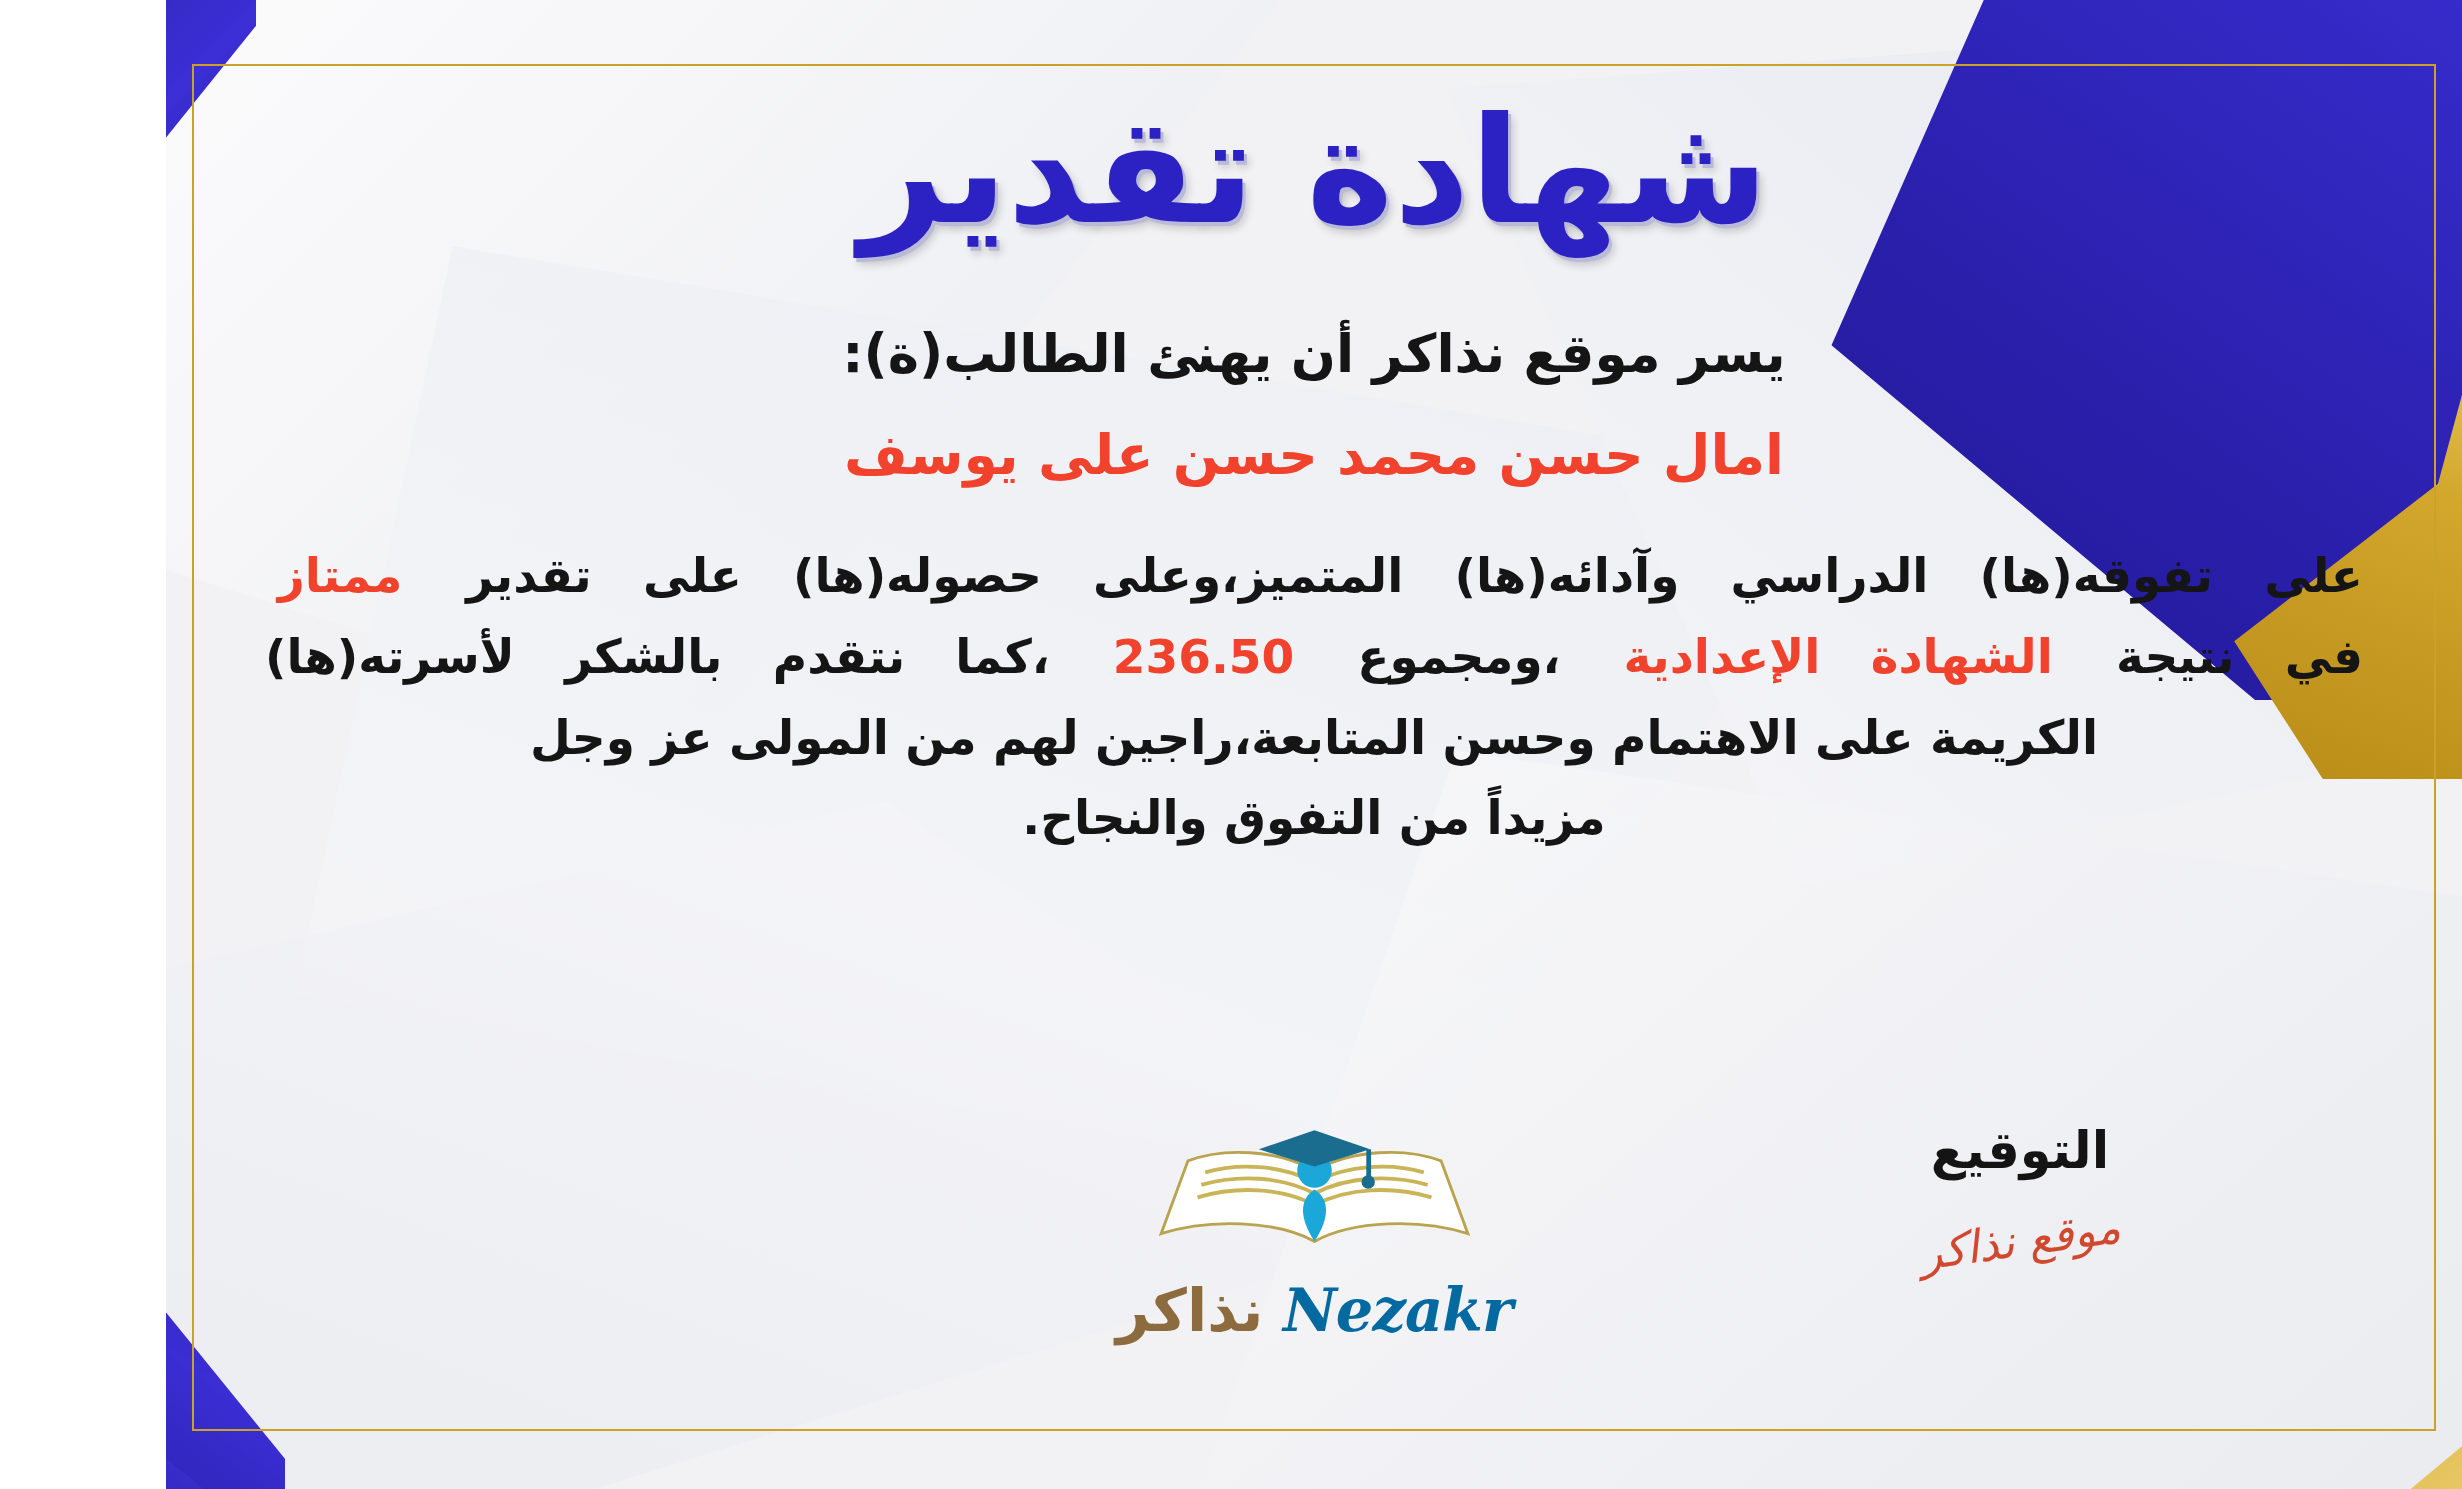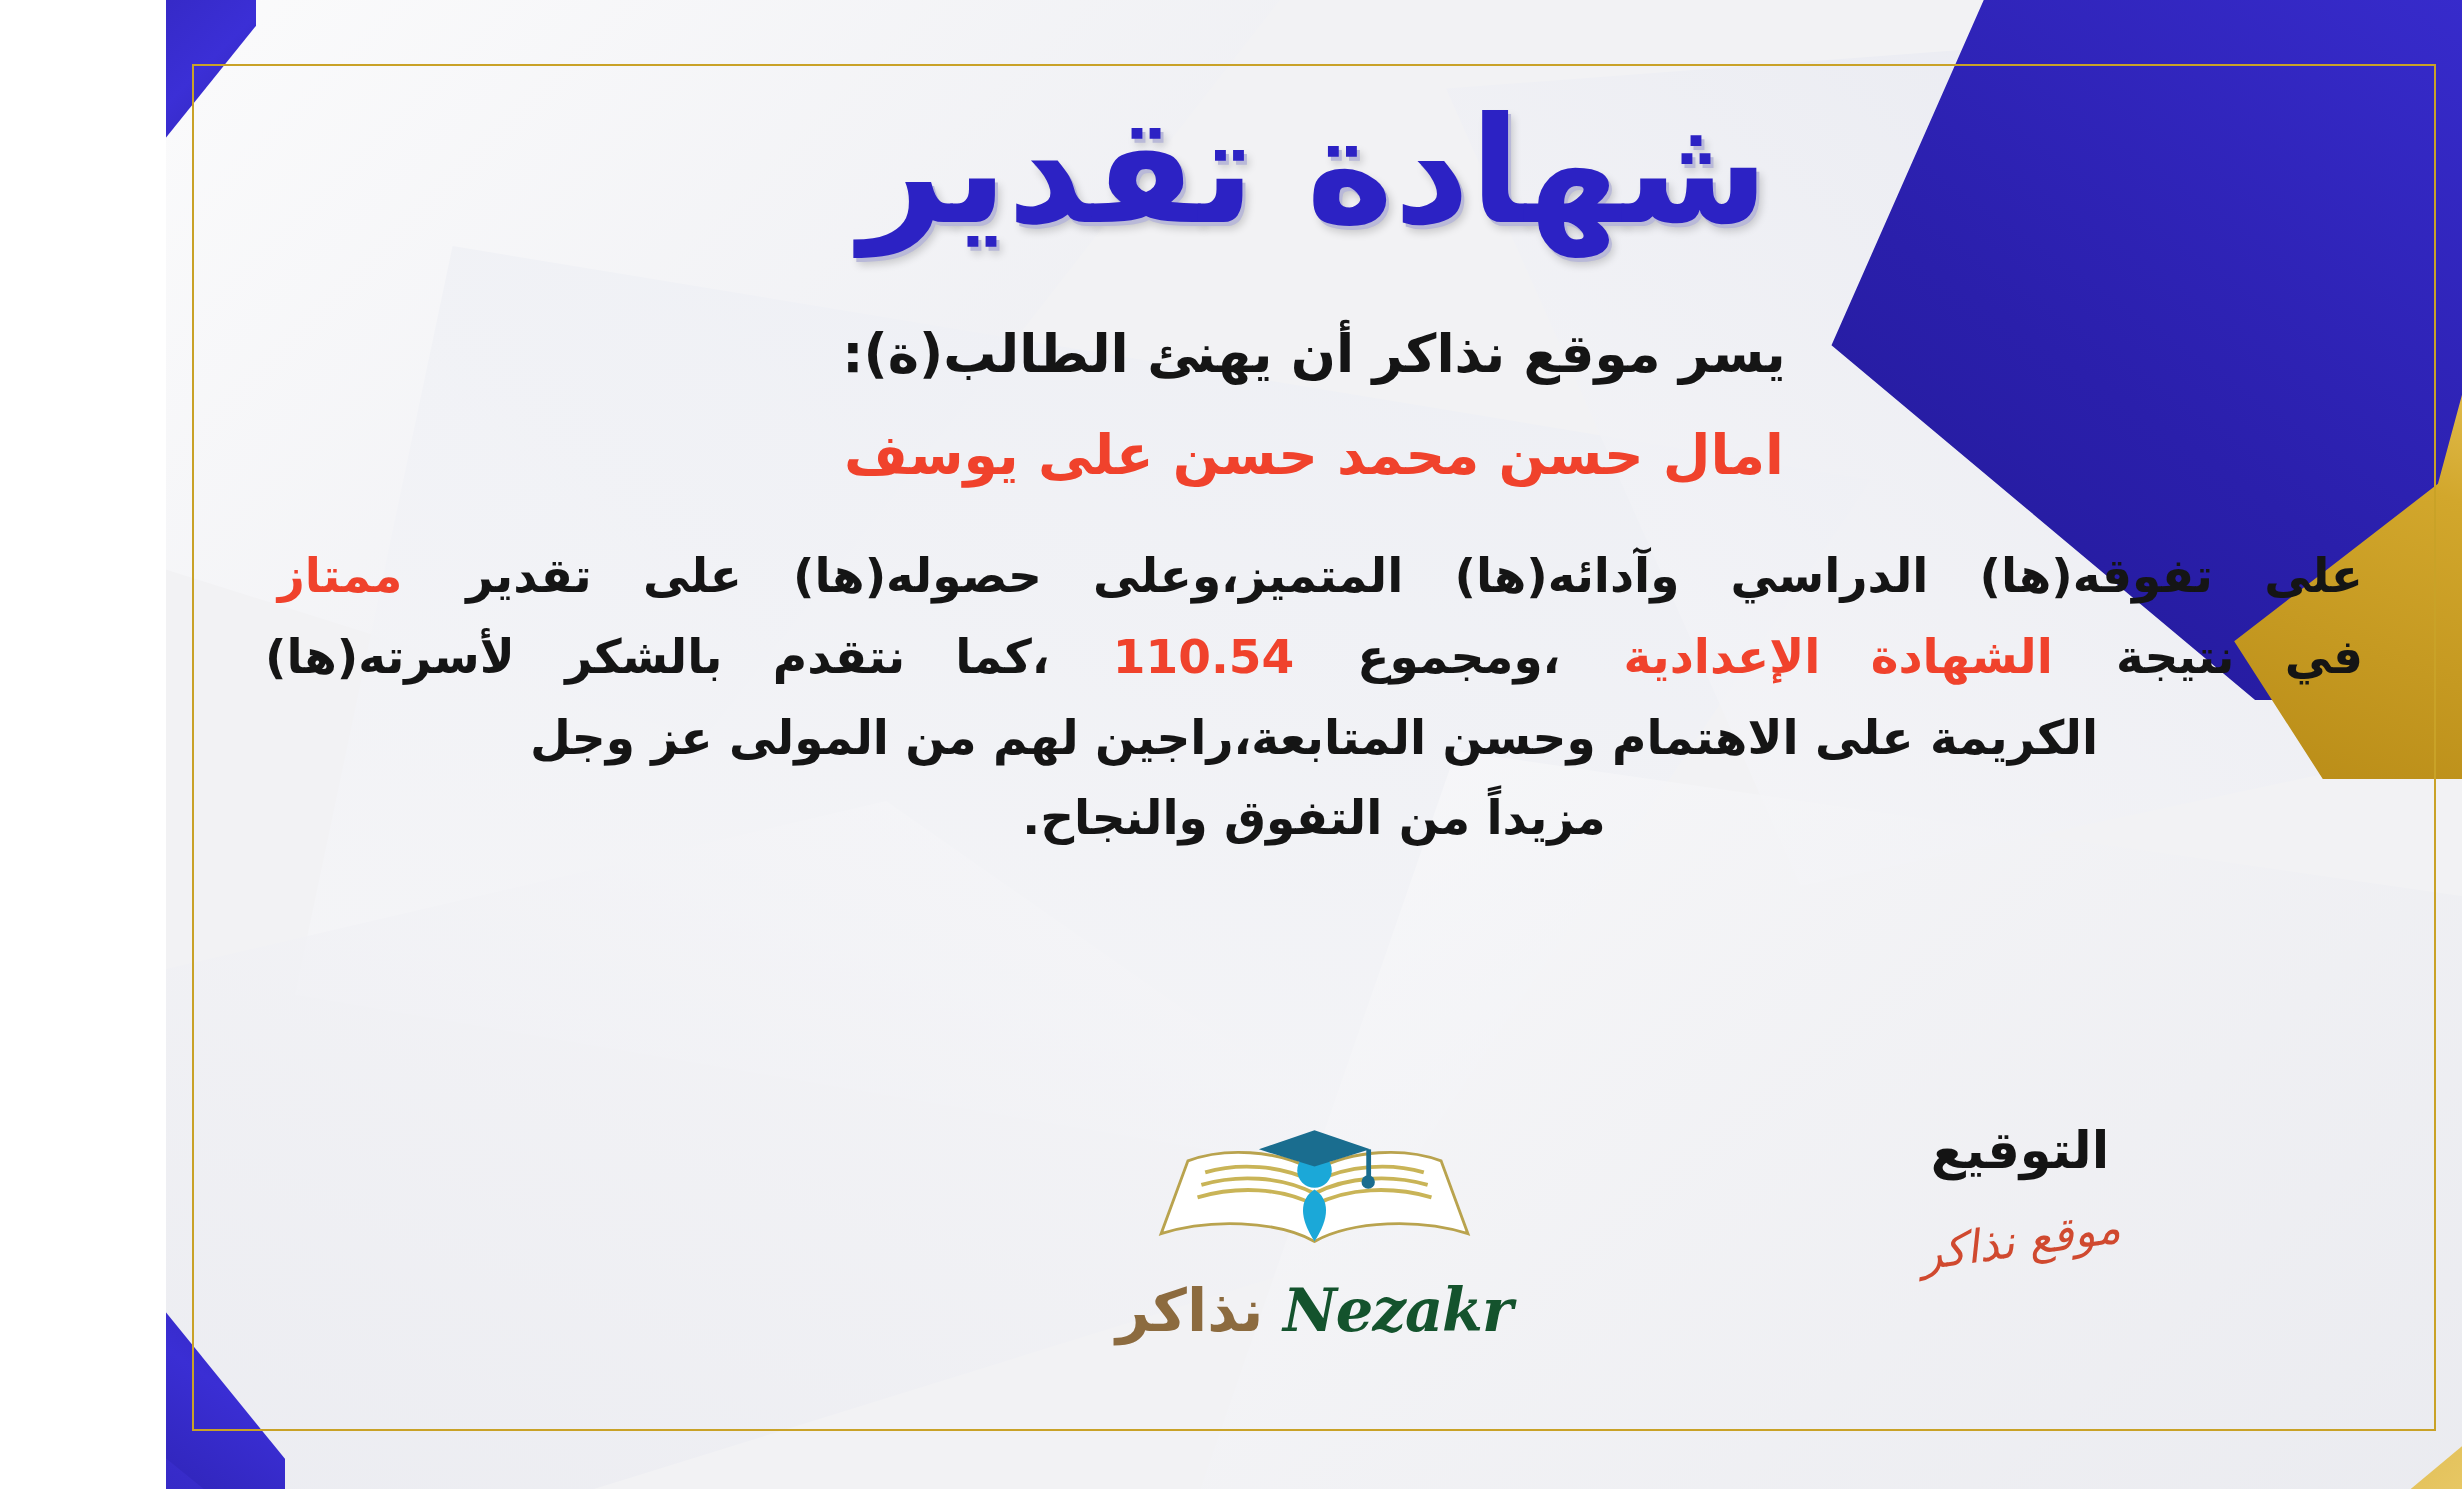--- a/index.html
+++ b/index.html
@@ -247,21 +247,21 @@
   }
   .logo-text {
     margin-top: 2px;
     font-size: 59px;
     font-weight: 700;
     color: #8c6b3f;
     letter-spacing: -1px;
     direction: rtl;
   }
   .logo-text .latin {
-    color: #14532d;
+    color: #0369a1;
     font-family: "DejaVu Serif", "Liberation Serif", serif;
     font-style: italic;
   }
 </style>
 </head>
 <body>
 
 <div class="certificate">
 
   <div class="facet f1"></div>
@@ -298,21 +298,21 @@
 
     <div class="body-text">
       <span class="line justified">
         <span>على تفوقه(ها) الدراسي وآدائه(ها) المتميز،وعلى حصوله(ها) على تقدير</span>
         <span class="hl">ممتاز</span>
       </span>
       <span class="line justified">
         <span>في نتيجة</span>
         <span class="hl">الشهادة الإعدادية</span>
         <span>،ومجموع</span>
-        <span class="hl">110.54</span>
+        <span class="hl">236.50</span>
         <span>،كما نتقدم بالشكر لأسرته(ها)</span>
       </span>
       <span class="line">الكريمة على الاهتمام وحسن المتابعة،راجين لهم من المولى عز وجل</span>
       <span class="line">مزيداً من التفوق والنجاح.</span>
     </div>
 
     <div class="footer">
 
       <div class="signature-block">
         <div class="signature-label">التوقيع</div>

